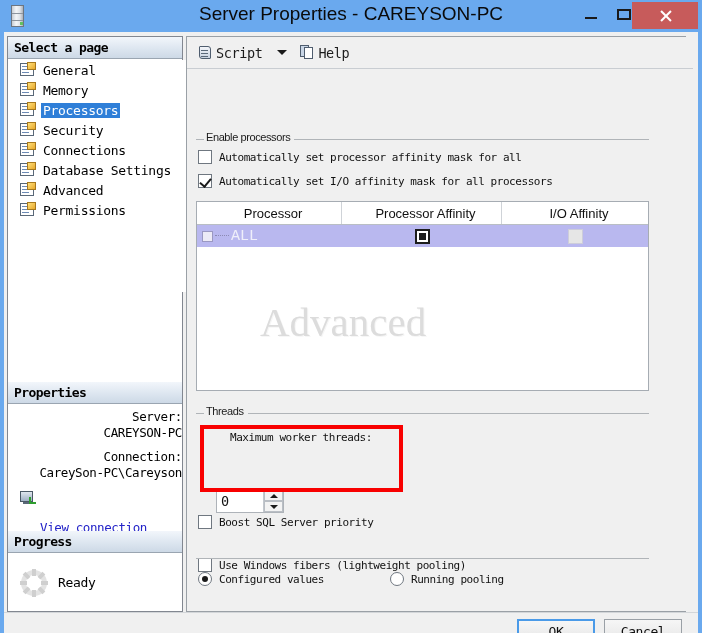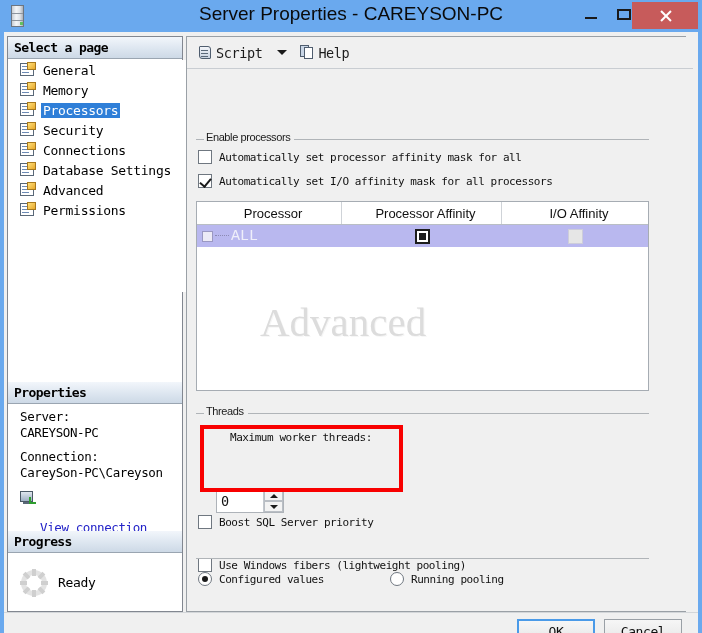--- a/index.html
+++ b/index.html
@@ -208,21 +208,21 @@
     width: 174px;
     height: 126px;
     background: #ffffff;
     padding: 4px 0 0 12px;
     box-sizing: border-box;
     font-family: "DejaVu Sans Mono", monospace;
     font-size: 12.5px;
     color: #000000;
     letter-spacing: -0.4px;
   }
-  #connection-body .line { line-height: 16px; white-space: nowrap; }
+  #connection-body .line { line-height: 16px; white-space: nowrap; text-align: right; }
   #connection-body .gap { height: 8px; }
   #view-conn {
     display: flex;
     align-items: flex-start;
     margin-top: 8px;
   }
   #conn-icon {
     position: relative;
     width: 17px; height: 15px;
     flex: 0 0 17px;

